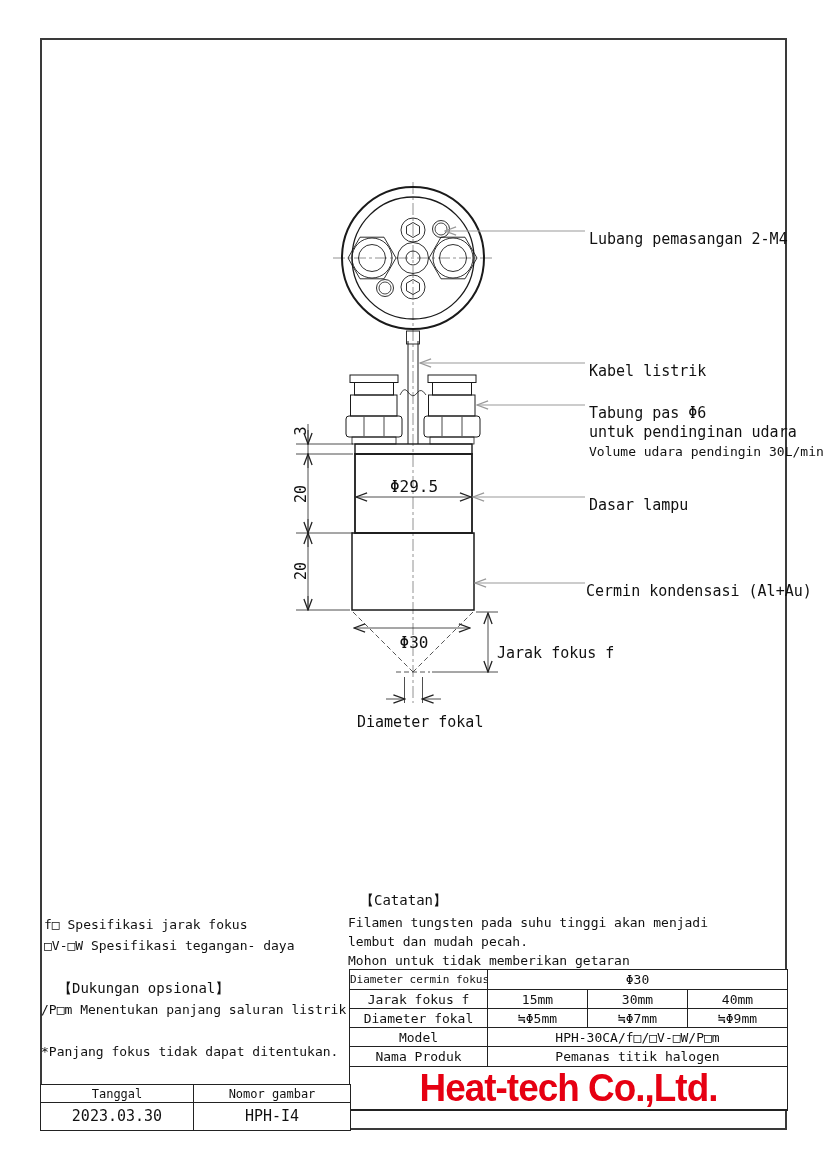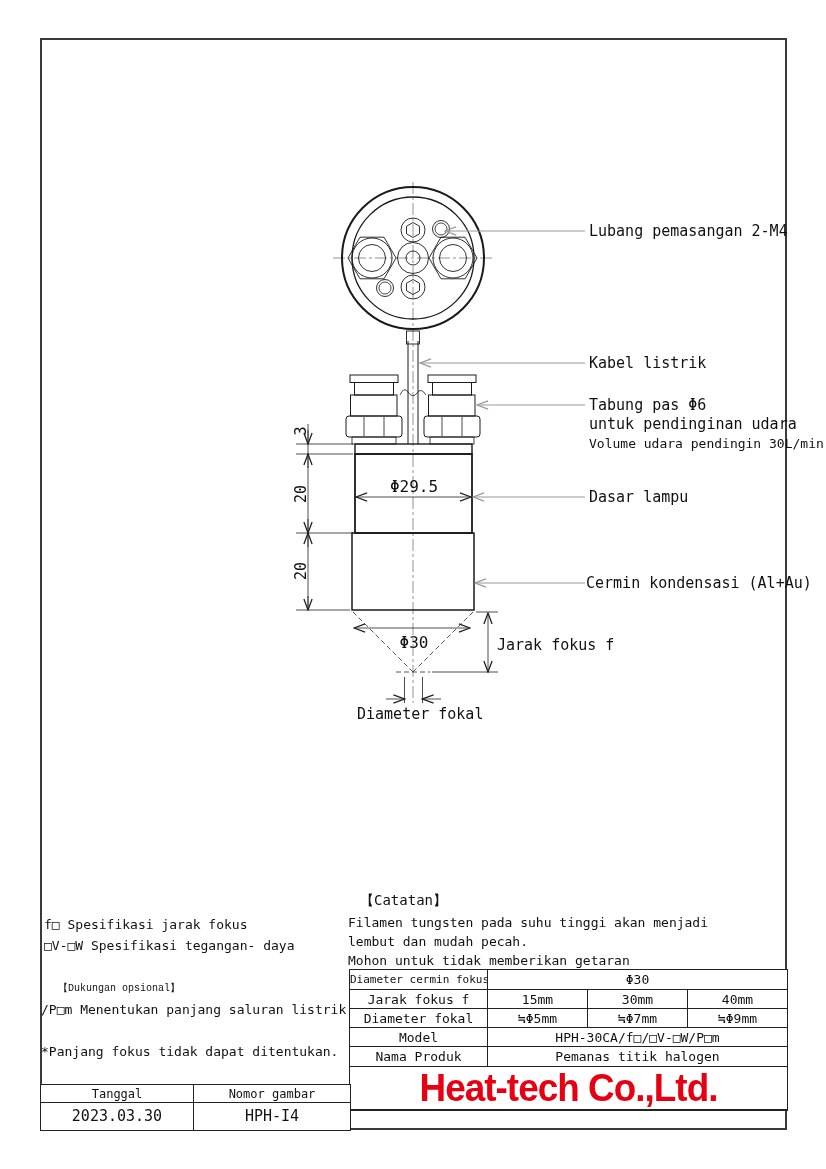--- a/index.html
+++ b/index.html
@@ -1,20 +1,20 @@
 <!DOCTYPE html>
 <html><head>
 <meta charset="utf-8">
 <style>
   html,body{margin:0;padding:0;background:#fff;}
   #page{position:relative;width:826px;height:1169px;background:#fff;overflow:hidden;
         font-family:"DejaVu Sans Mono","DejaVu Sans",monospace;color:#111;}
   #frame{position:absolute;left:40px;top:38px;width:747px;height:1092px;
          border:2px solid #3a3a3a;box-sizing:border-box;}
-  .lab{position:absolute;font-size:15px;line-height:18px;white-space:pre;}
+  .lab{position:absolute;font-size:15px;line-height:18px;white-space:pre;margin-top:8px;}
   .lab.small{font-size:13px;}
   .note{position:absolute;font-size:13px;line-height:21px;white-space:pre;}
   svg text{font-family:"DejaVu Sans Mono","DejaVu Sans",monospace;fill:#111;}
 
   table{border-collapse:collapse;table-layout:fixed;background:#fff;}
   td,th{border:1.5px solid #222;padding:0;text-align:center;vertical-align:middle;
         font-weight:normal;font-size:13px;line-height:1;white-space:nowrap;overflow:hidden;}
   #spec-table{position:absolute;left:349px;top:969px;width:438px;}
   #spec-table td.lbl{font-size:13px;}
   #spec-table td.lbl-sm{font-size:11px;}
@@ -161,21 +161,21 @@
   <div class="lab" style="left:589px;top:396px;">Tabung pas Φ6</div>
   <div class="lab" style="left:589px;top:415px;">untuk pendinginan udara</div>
   <div class="lab small" style="left:589px;top:435px;">Volume udara pendingin 30L/min</div>
   <div class="lab" style="left:589px;top:488px;">Dasar lampu</div>
   <div class="lab" style="left:586px;top:574px;">Cermin kondensasi (Al+Au)</div>
   <div class="lab" style="left:497px;top:636px;">Jarak fokus f</div>
   <div class="lab" style="left:357px;top:705px;">Diameter fokal</div>
 
   <div class="note" style="left:44px;top:914px;">f□ Spesifikasi jarak fokus</div>
   <div class="note" style="left:44px;top:935px;">□V-□W Spesifikasi tegangan- daya</div>
-  <div class="note" style="left:58px;top:978px;font-size:10px;font-family:Liberation Mono, monospace;">【Dukungan opsional】</div>
+  <div class="note" style="left:58px;top:978px;font-size:14px;">【Dukungan opsional】</div>
   <div class="note" style="left:41px;top:999px;">/P□m Menentukan panjang saluran listrik</div>
   <div class="note" style="left:41px;top:1041px;">*Panjang fokus tidak dapat ditentukan.</div>
 
   <div class="note" style="left:360px;top:890px;font-size:14px;">【Catatan】</div>
   <div class="note" style="left:348px;top:912px;">Filamen tungsten pada suhu tinggi akan menjadi</div>
   <div class="note" style="left:348px;top:931px;">lembut dan mudah pecah.</div>
   <div class="note" style="left:348px;top:950px;">Mohon untuk tidak memberikan getaran</div>
 
   <table id="spec-table">
     <colgroup>

